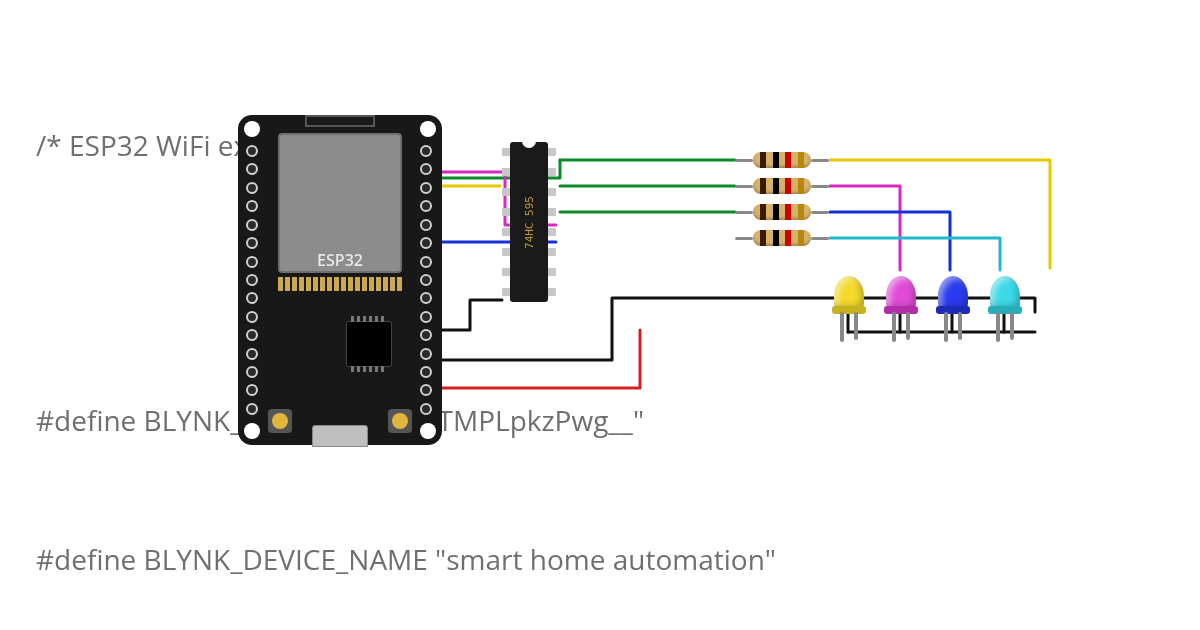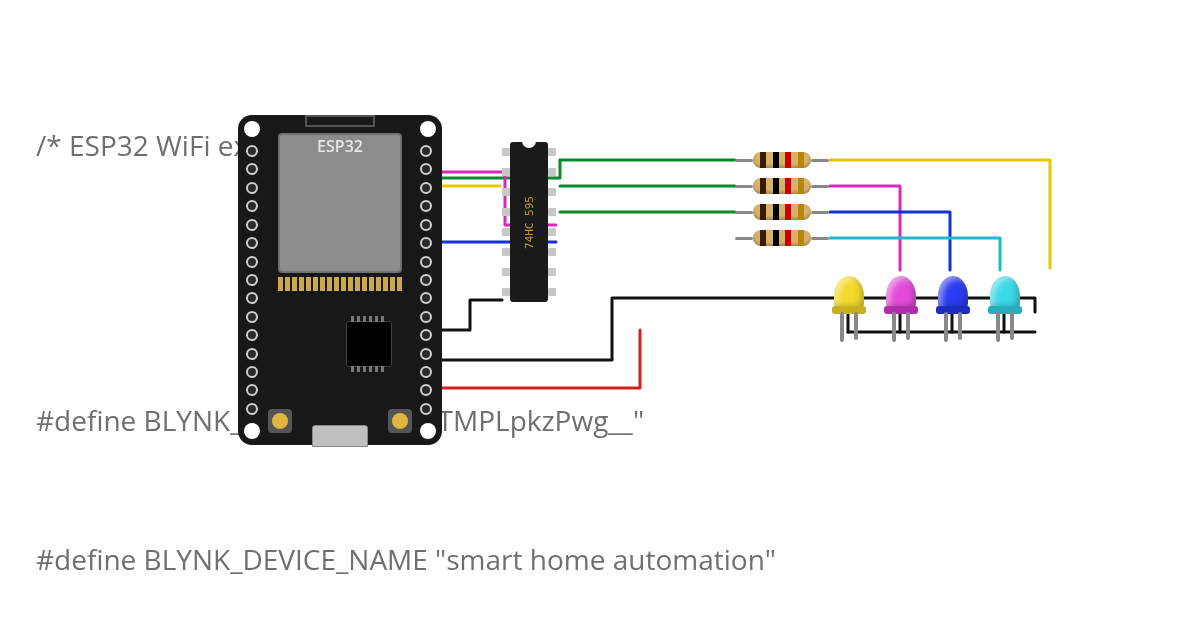--- a/index.html
+++ b/index.html
@@ -73,21 +73,21 @@
     border: 2px solid #cfcfcf;
     border-radius: 50%;
   }
   .shield {
     position: absolute;
     left: 40px; top: 18px;
     width: 124px; height: 140px;
     background: #8c8c8c;
     border: 2px solid #6f6f6f;
     border-radius: 4px;
-    display:flex;align-items:flex-start;justify-content:center;
+    display:flex;align-items:flex-end;justify-content:center;
     color:#e7e7e7;font-weight:600;
   }
   .shield .ant {
     position:absolute;top:-20px;left:50%;transform:translateX(-50%);
     width:70px;height:12px;background:#1a1a1a;border:2px solid #555;
   }
   .shieldpins {
     position:absolute;left:40px;top:162px;width:124px;height:16px;
     display:flex;justify-content:space-between;
   }

